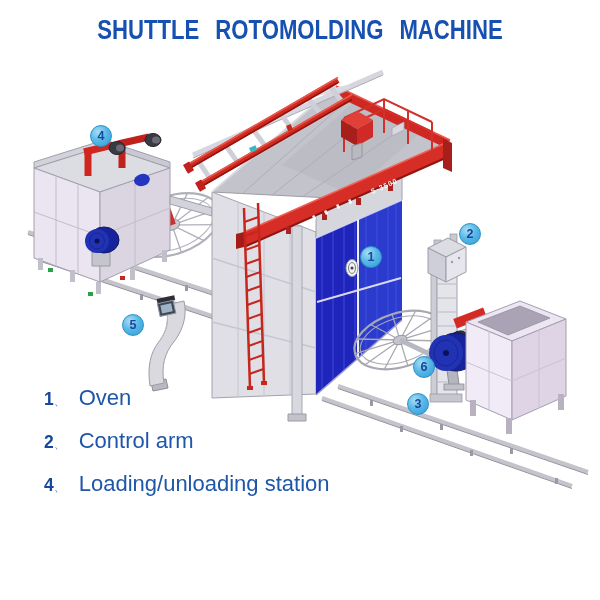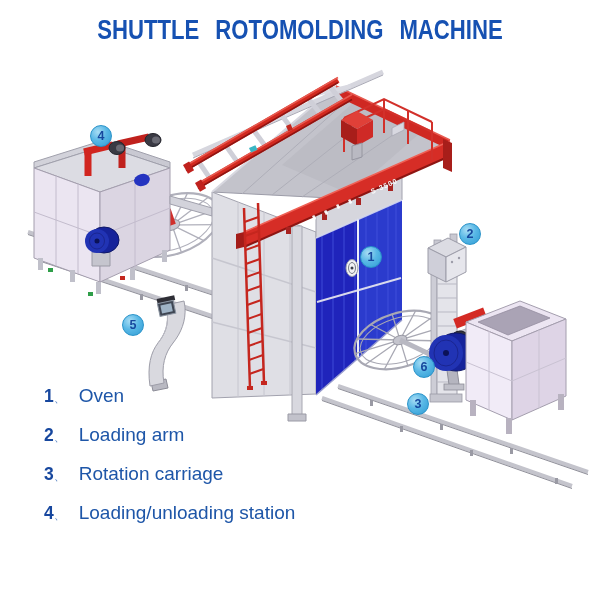--- a/index.html
+++ b/index.html
@@ -17,21 +17,21 @@
           background:radial-gradient(circle at 35% 30%, #a8ddf4 0%, #59b8e6 45%, #2f9cd4 100%);
           border:1px solid #2a93c9;color:#16489e;font-weight:bold;font-size:12.5px;
           display:flex;align-items:center;justify-content:center;line-height:1;}
   .m1{left:360px;top:246px;} .m2{left:459px;top:223px;} .m3{left:407px;top:393px;}
   .m4{left:90px;top:125px;}  .m5{left:122px;top:314px;} .m6{left:413px;top:356px;}
   
   #legend{position:absolute;left:44px;top:385px;list-style:none;margin:0;padding:0;}
   #legend li{margin:0 0 17px 0;white-space:nowrap;}
   #legend .num{color:#17479e;font-weight:bold;font-size:17.5px;}
   #legend .sep{color:#5d86c4;font-size:12px;}
-  #legend .lbl{color:#1e56a8;font-size:19px;margin-left:13px;font-weight:500;}
+  #legend .lbl{color:#1e56a8;font-size:22px;margin-left:13px;font-weight:500;}
 </style>
 </head>
 <body>
 
 <div id="page">
 
   <div id="title">SHUTTLE ROTOMOLDING MACHINE</div>
 
   <svg id="diagram" viewBox="0 0 600 600" xmlns="http://www.w3.org/2000/svg">
 
@@ -312,23 +312,20 @@
   <div class="marker m3">3</div>
   <div class="marker m4">4</div>
   <div class="marker m5">5</div>
   <div class="marker m6">6</div>
 
   <ul id="legend">
     <li>
       <span class="num">1</span><span class="sep">、</span><span class="lbl">Oven</span>
     </li>
     <li>
-      <span class="num">2</span><span class="sep">、</span><span class="lbl">Loading arm</span>
-    </li>
-    <li>
-      <span class="num">3</span><span class="sep">、</span><span class="lbl">Rotation carriage</span>
+      <span class="num">2</span><span class="sep">、</span><span class="lbl">Control arm</span>
     </li>
     <li>
       <span class="num">4</span><span class="sep">、</span><span class="lbl">Loading/unloading station</span>
     </li>
   </ul>
 
 </div>
 
 </body></html>

